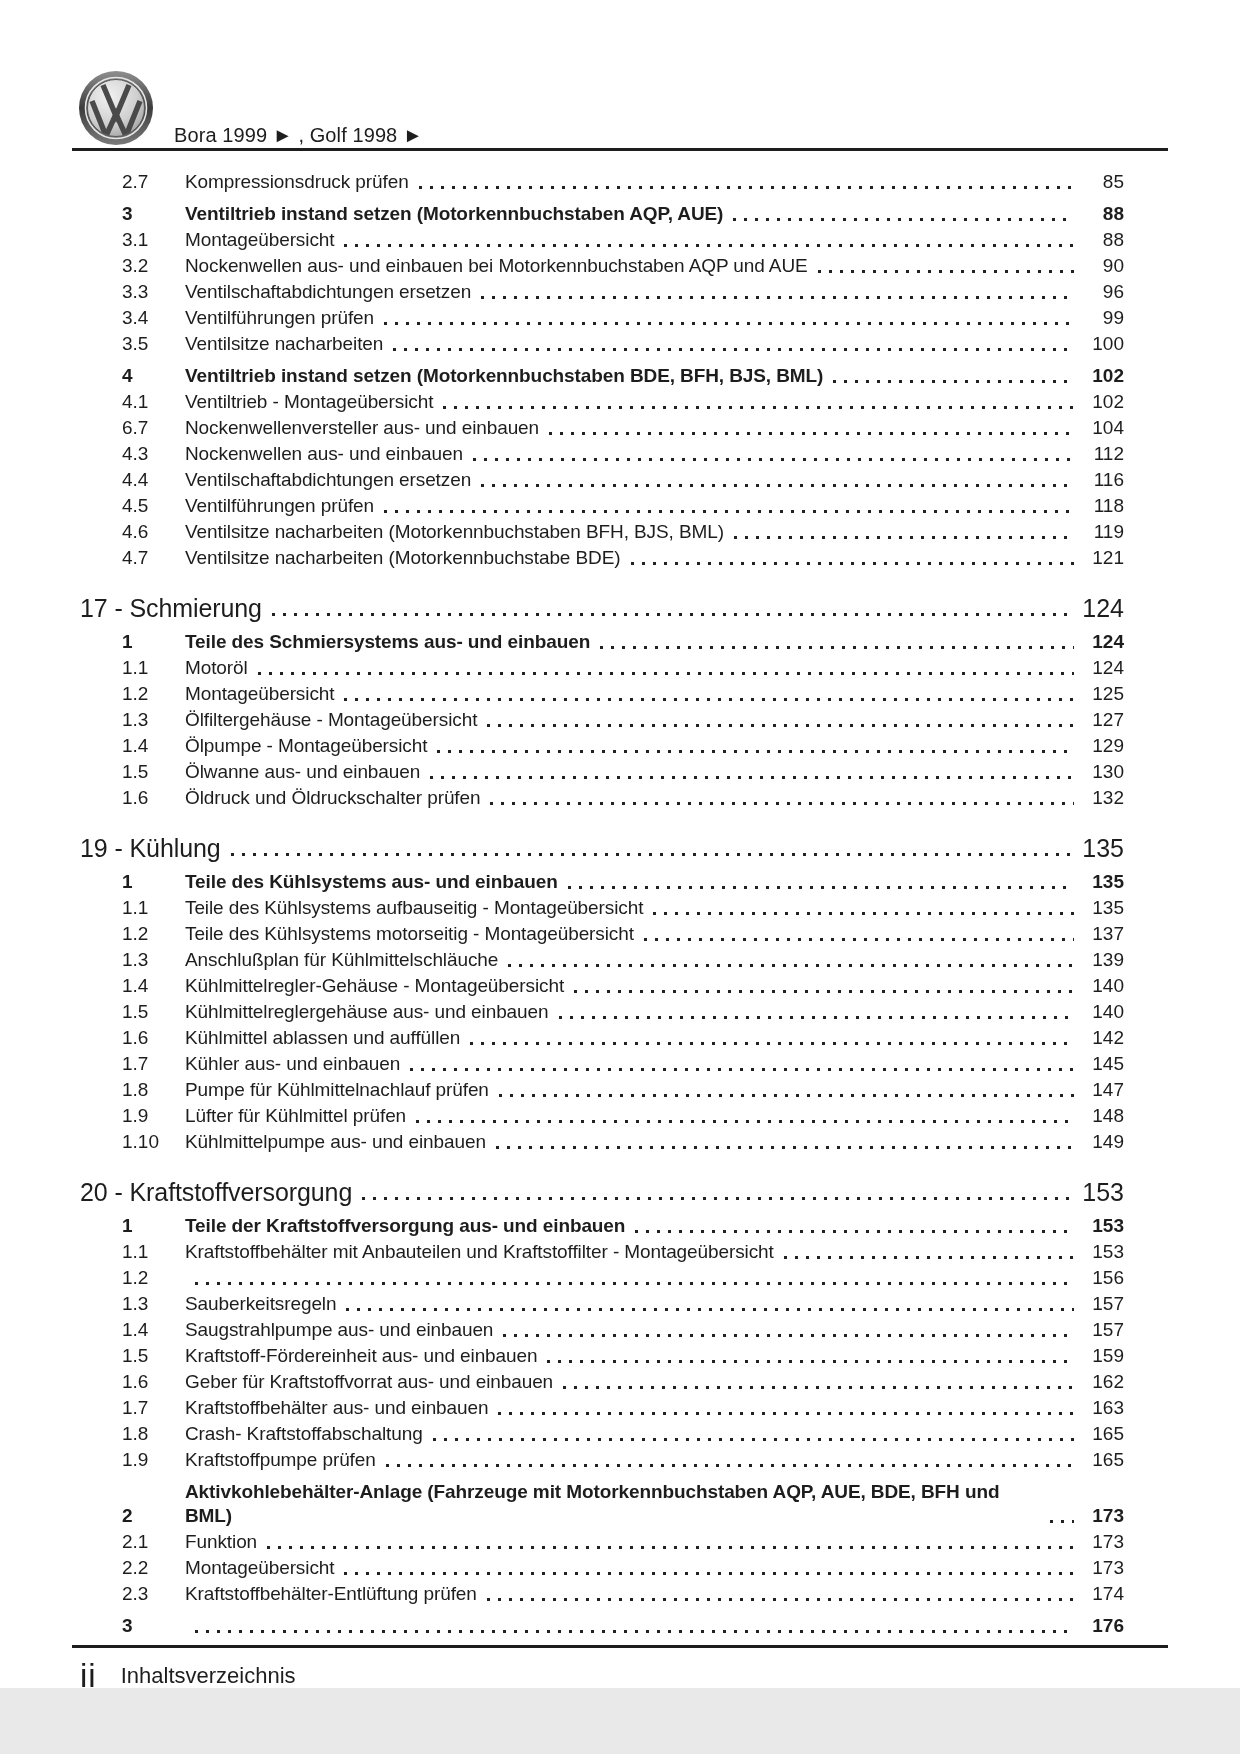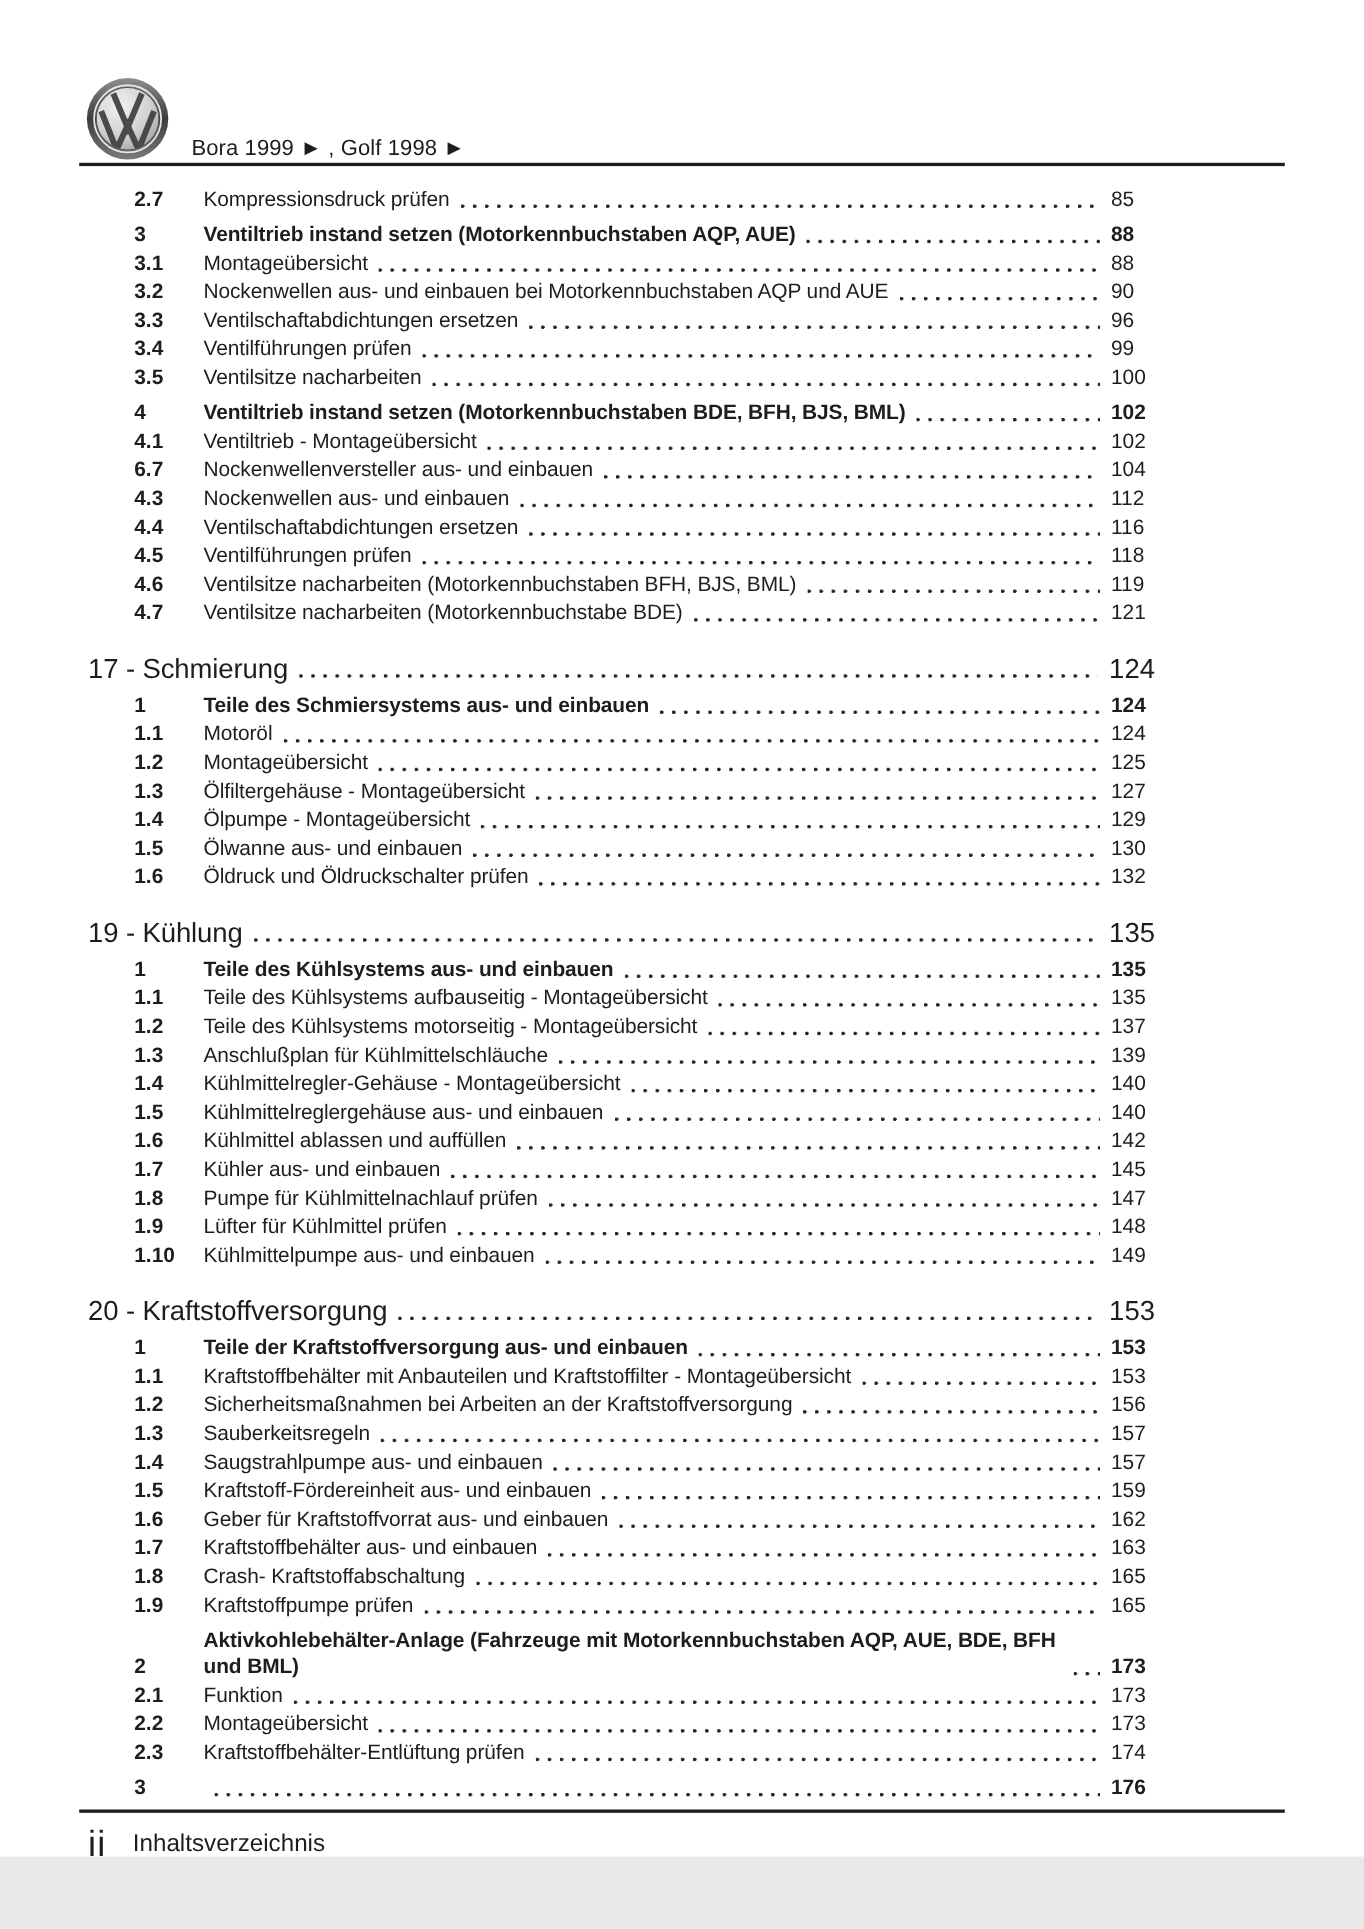--- a/index.html
+++ b/index.html
@@ -49,41 +49,40 @@
     display: flex;
     align-items: flex-end;
     padding-left: 50px;
     font-size: 19px;
     line-height: 24px;
     margin-top: 2px;
   }
   .row .num {
     flex: none;
     width: 63px;
-    font-weight: bold;
   }
   .row .title {
     flex: 0 1 auto;
     letter-spacing: -0.1px;
   }
   .row .leader {
     flex: 1 1 24px;
     min-width: 24px;
     height: 3px;
     margin: 0 10px 5px 10px;
     background-image: radial-gradient(circle at 1.5px 1.5px, #222 1.45px, transparent 1.9px);
     background-size: 11px 3px;
     background-repeat: repeat-x;
     background-position: left bottom;
   }
   .row .pageno {
     flex: none;
     min-width: 40px;
-    text-align: left;
-    margin-right: 118px;
+    text-align: right;
+    margin-right: 44px;
   }
   .row.main { font-weight: bold; margin-top: 8px; }
   .row.sub  { font-weight: normal; }
   .row.chapter {
     padding-left: 8px;
     font-size: 25px;
     line-height: 28px;
     margin-top: 24px;
     margin-bottom: 5px;
   }
@@ -411,21 +410,20 @@
 
     <div class="row sub">
       <span class="num">1.1</span>
       <span class="title">Kraftstoffbehälter mit Anbauteilen und Kraftstoffilter - Montageübersicht</span>
       <span class="leader"></span>
       <span class="pageno">153</span>
     </div>
 
     <div class="row sub">
       <span class="num">1.2</span>
-      <span class="title">Sicherheitsmaßnahmen bei Arbeiten an der Kraftstoffversorgung</span>
       <span class="leader"></span>
       <span class="pageno">156</span>
     </div>
 
     <div class="row sub">
       <span class="num">1.3</span>
       <span class="title">Sauberkeitsregeln</span>
       <span class="leader"></span>
       <span class="pageno">157</span>
     </div>

